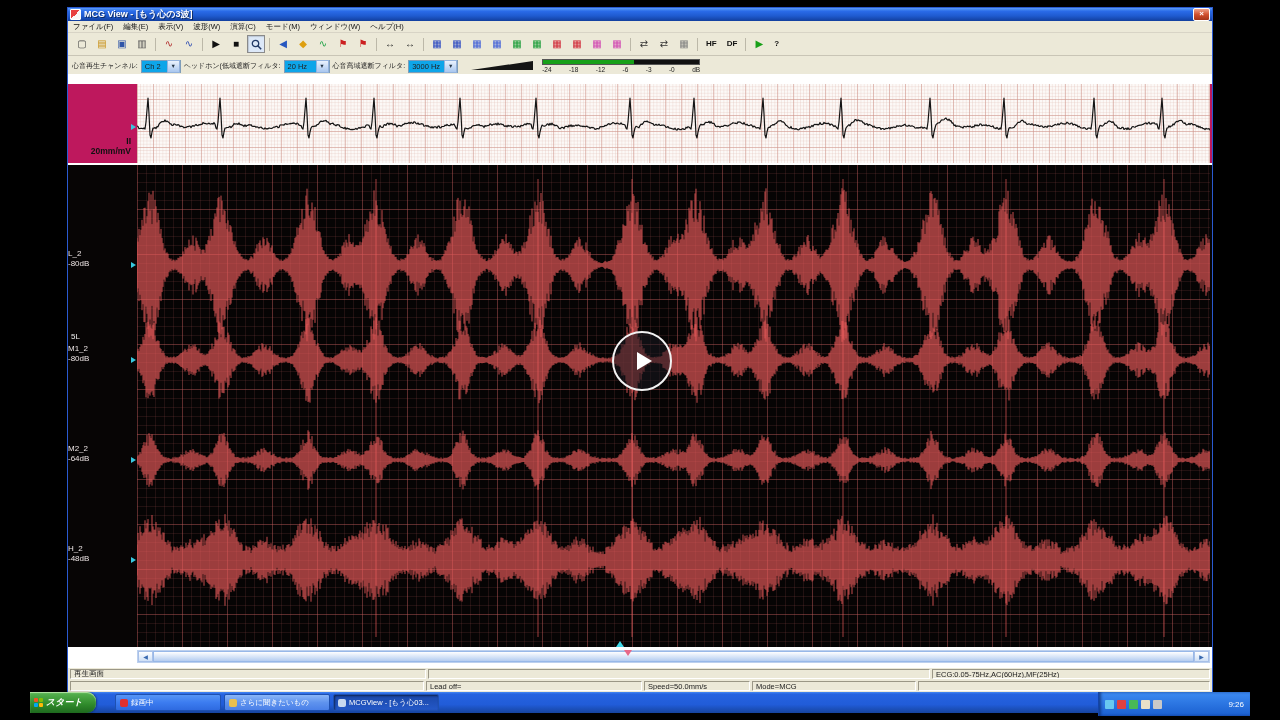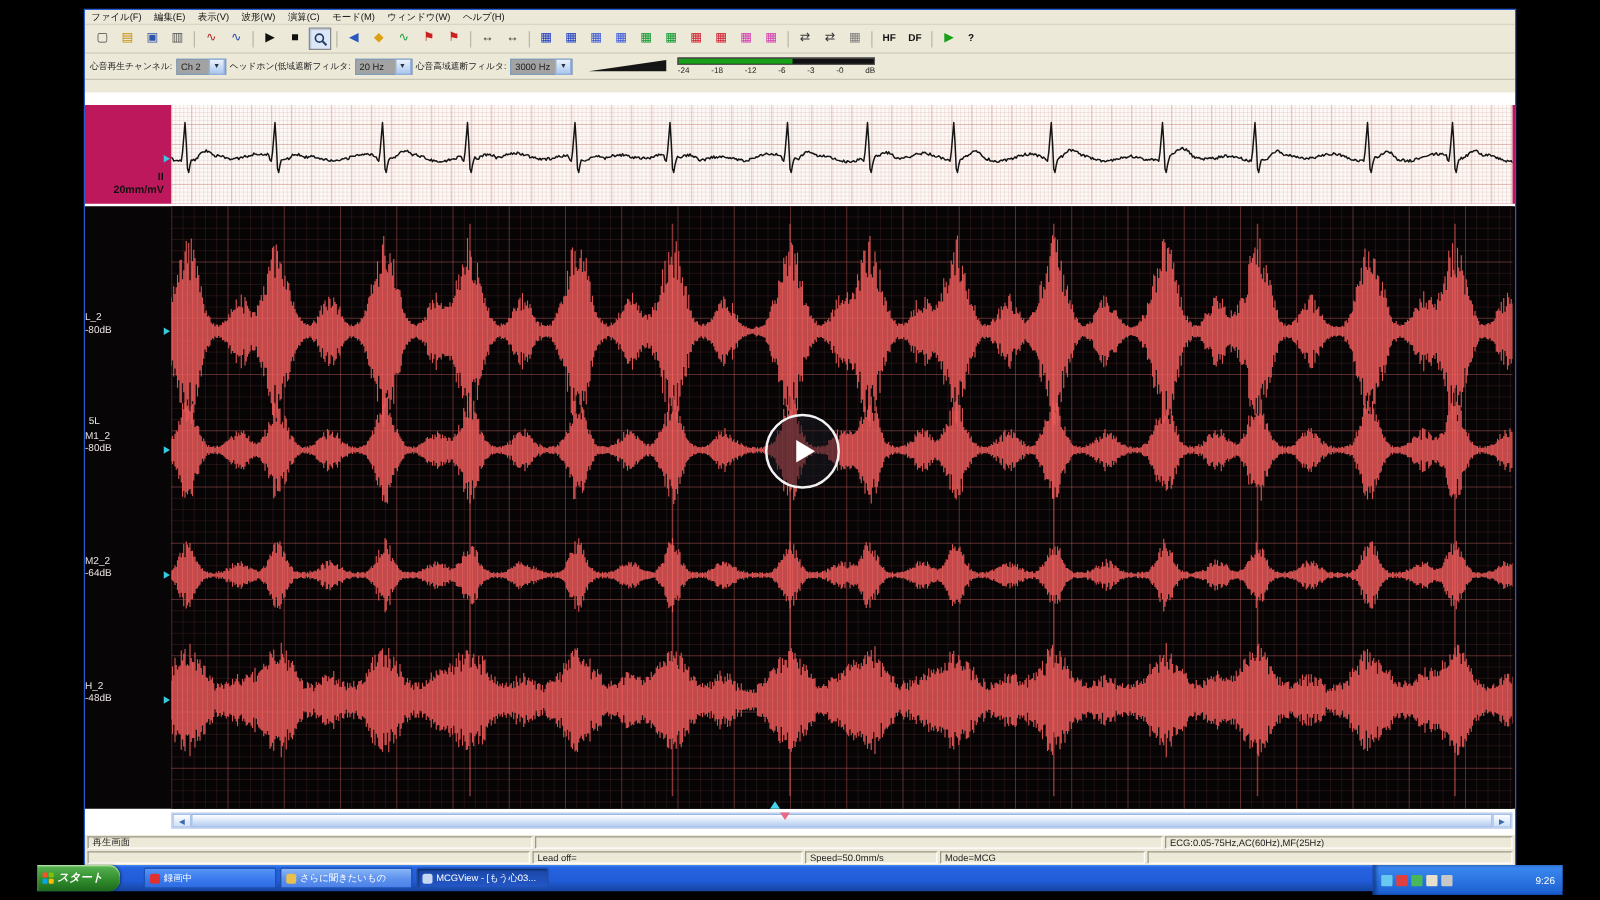--- a/index.html
+++ b/index.html
@@ -25,21 +25,21 @@
            padding:0 4px;}
   .tool-btn{width:16px;height:16px;display:flex;align-items:center;justify-content:center;font-size:10px;
             margin:0 1px;border:1px solid transparent;flex:none;line-height:1;}
   .tool-btn.tool-text{width:auto;padding:0 3px;font-size:8px;font-weight:bold;}
   .tool-btn.pressed{border:1px solid #8a8a8a;background:#dce8f8;box-shadow:inset 1px 1px 1px rgba(0,0,0,.15);}
   .tool-sep{width:1px;height:13px;background:#bcb8a8;margin:0 3px;flex:none;}
   
   .filterrow{height:20px;background:#ece9d8;border-bottom:1px solid #c9c5b6;display:flex;align-items:center;
              font-size:7px;color:#222;padding:0 4px;gap:3px;}
   .flabel{white-space:nowrap;}
-  .dd{background:#a3a3a3;border:1px solid #7f9db9;height:13px;display:flex;align-items:center;
+  .dd{background:#0ea5e9;border:1px solid #7f9db9;height:13px;display:flex;align-items:center;
       font-size:7.5px;padding-left:3px;box-sizing:border-box;}
   .dd .arrow{margin-left:auto;width:11px;height:11px;background:linear-gradient(180deg,#eaf2fd,#a9c7ef);
              border:1px solid #93b2dd;font-size:5.5px;display:flex;align-items:center;justify-content:center;color:#234;}
   .wedge{width:0;height:0;border-bottom:9px solid #151515;border-left:62px solid transparent;margin:0 6px 2px 10px;}
   .meter{display:flex;flex-direction:column;justify-content:center;width:158px;gap:1px;}
   .meter-bar{height:4px;background:#111;border:1px solid #555;position:relative;}
   .meter-fill{height:100%;width:58%;}
   .meter-ticks{display:flex;justify-content:space-between;font-size:6.5px;color:#222;}
   
   .client{position:absolute;left:0;top:66px;width:1144px;height:594px;background:#fff;}
@@ -114,20 +114,25 @@
         box-shadow:inset 2px 0 3px rgba(8,40,110,.7);display:flex;align-items:center;gap:3px;padding:12px 6px;}
   .tray-icon{width:9px;height:9px;border-radius:1px;display:inline-block;flex:none;}
   .clock{margin-left:auto;font-size:8px;color:#fff;}
 </style>
 </head>
 <body>
 
 <div class="screen">
 
   <div class="window">
+    <div class="titlebar">
+      <span class="app-icon"></span>
+      <span class="title-text">MCG View - [もう心の3波]</span>
+      <span class="close-btn">×</span>
+    </div>
     <div class="menubar">
         <span class="menu-item">ファイル(F)</span>
         <span class="menu-item">編集(E)</span>
         <span class="menu-item">表示(V)</span>
         <span class="menu-item">波形(W)</span>
         <span class="menu-item">演算(C)</span>
         <span class="menu-item">モード(M)</span>
         <span class="menu-item">ウィンドウ(W)</span>
         <span class="menu-item">ヘルプ(H)</span>
       </div>

